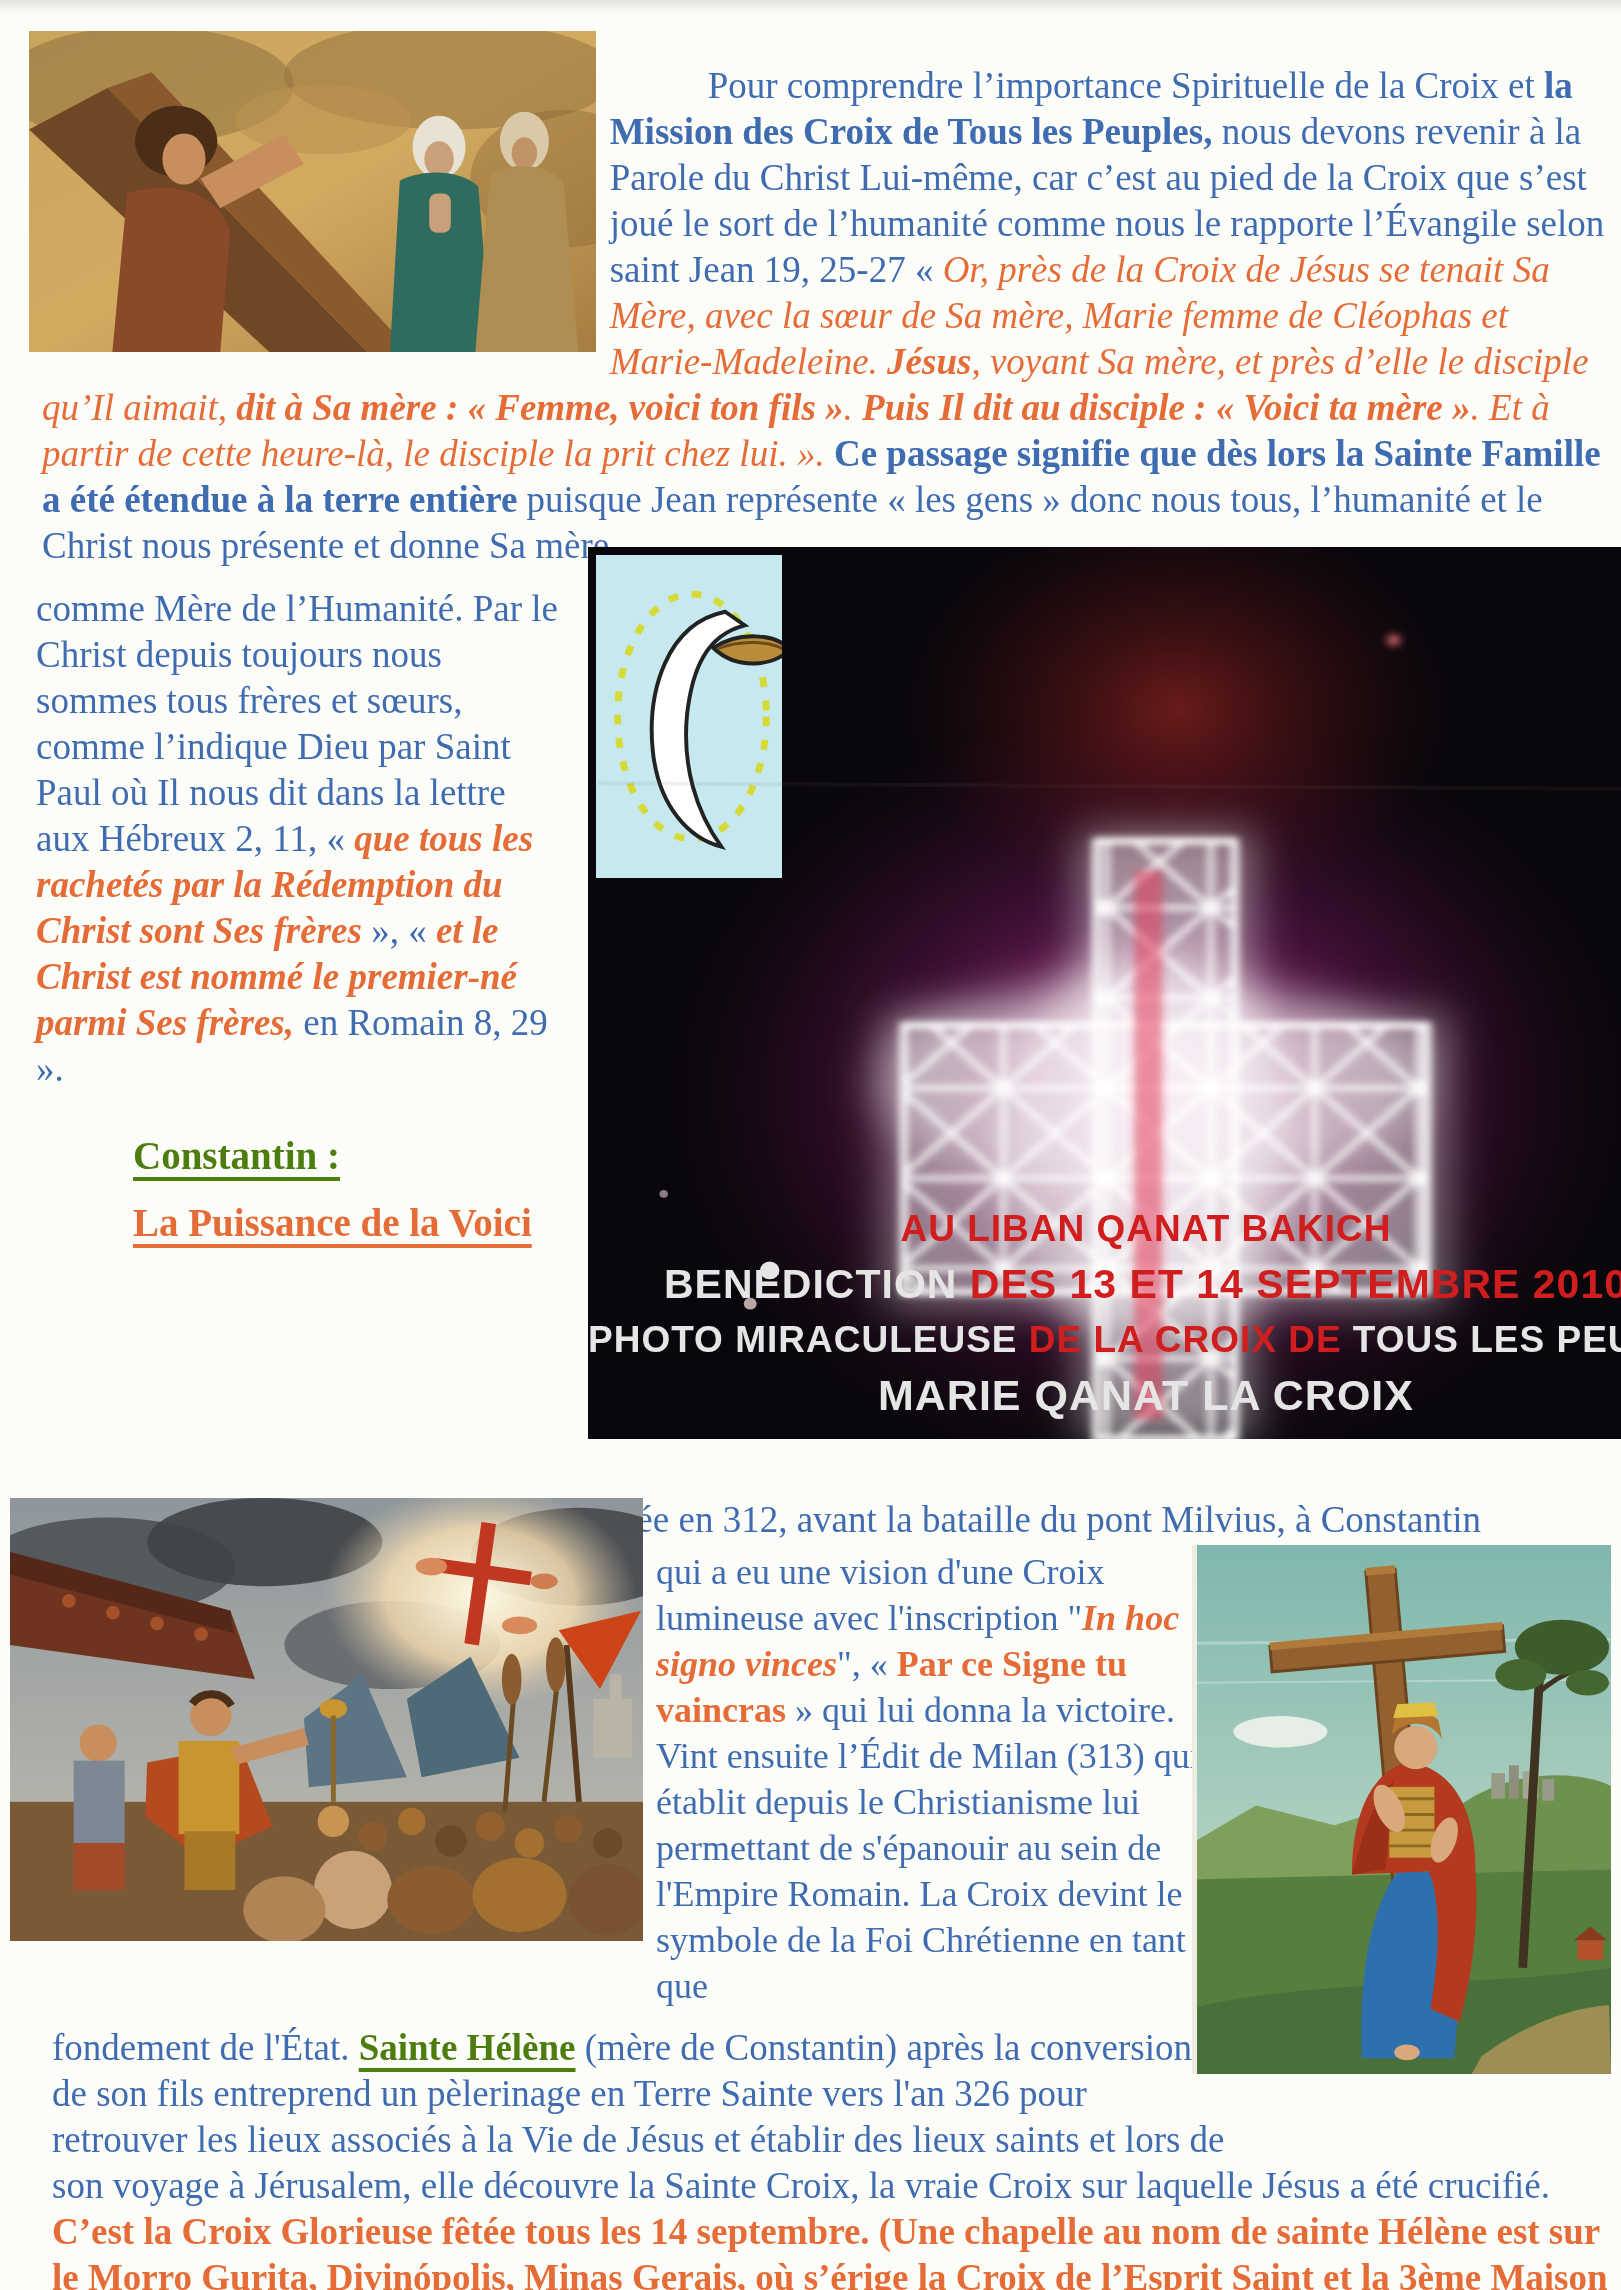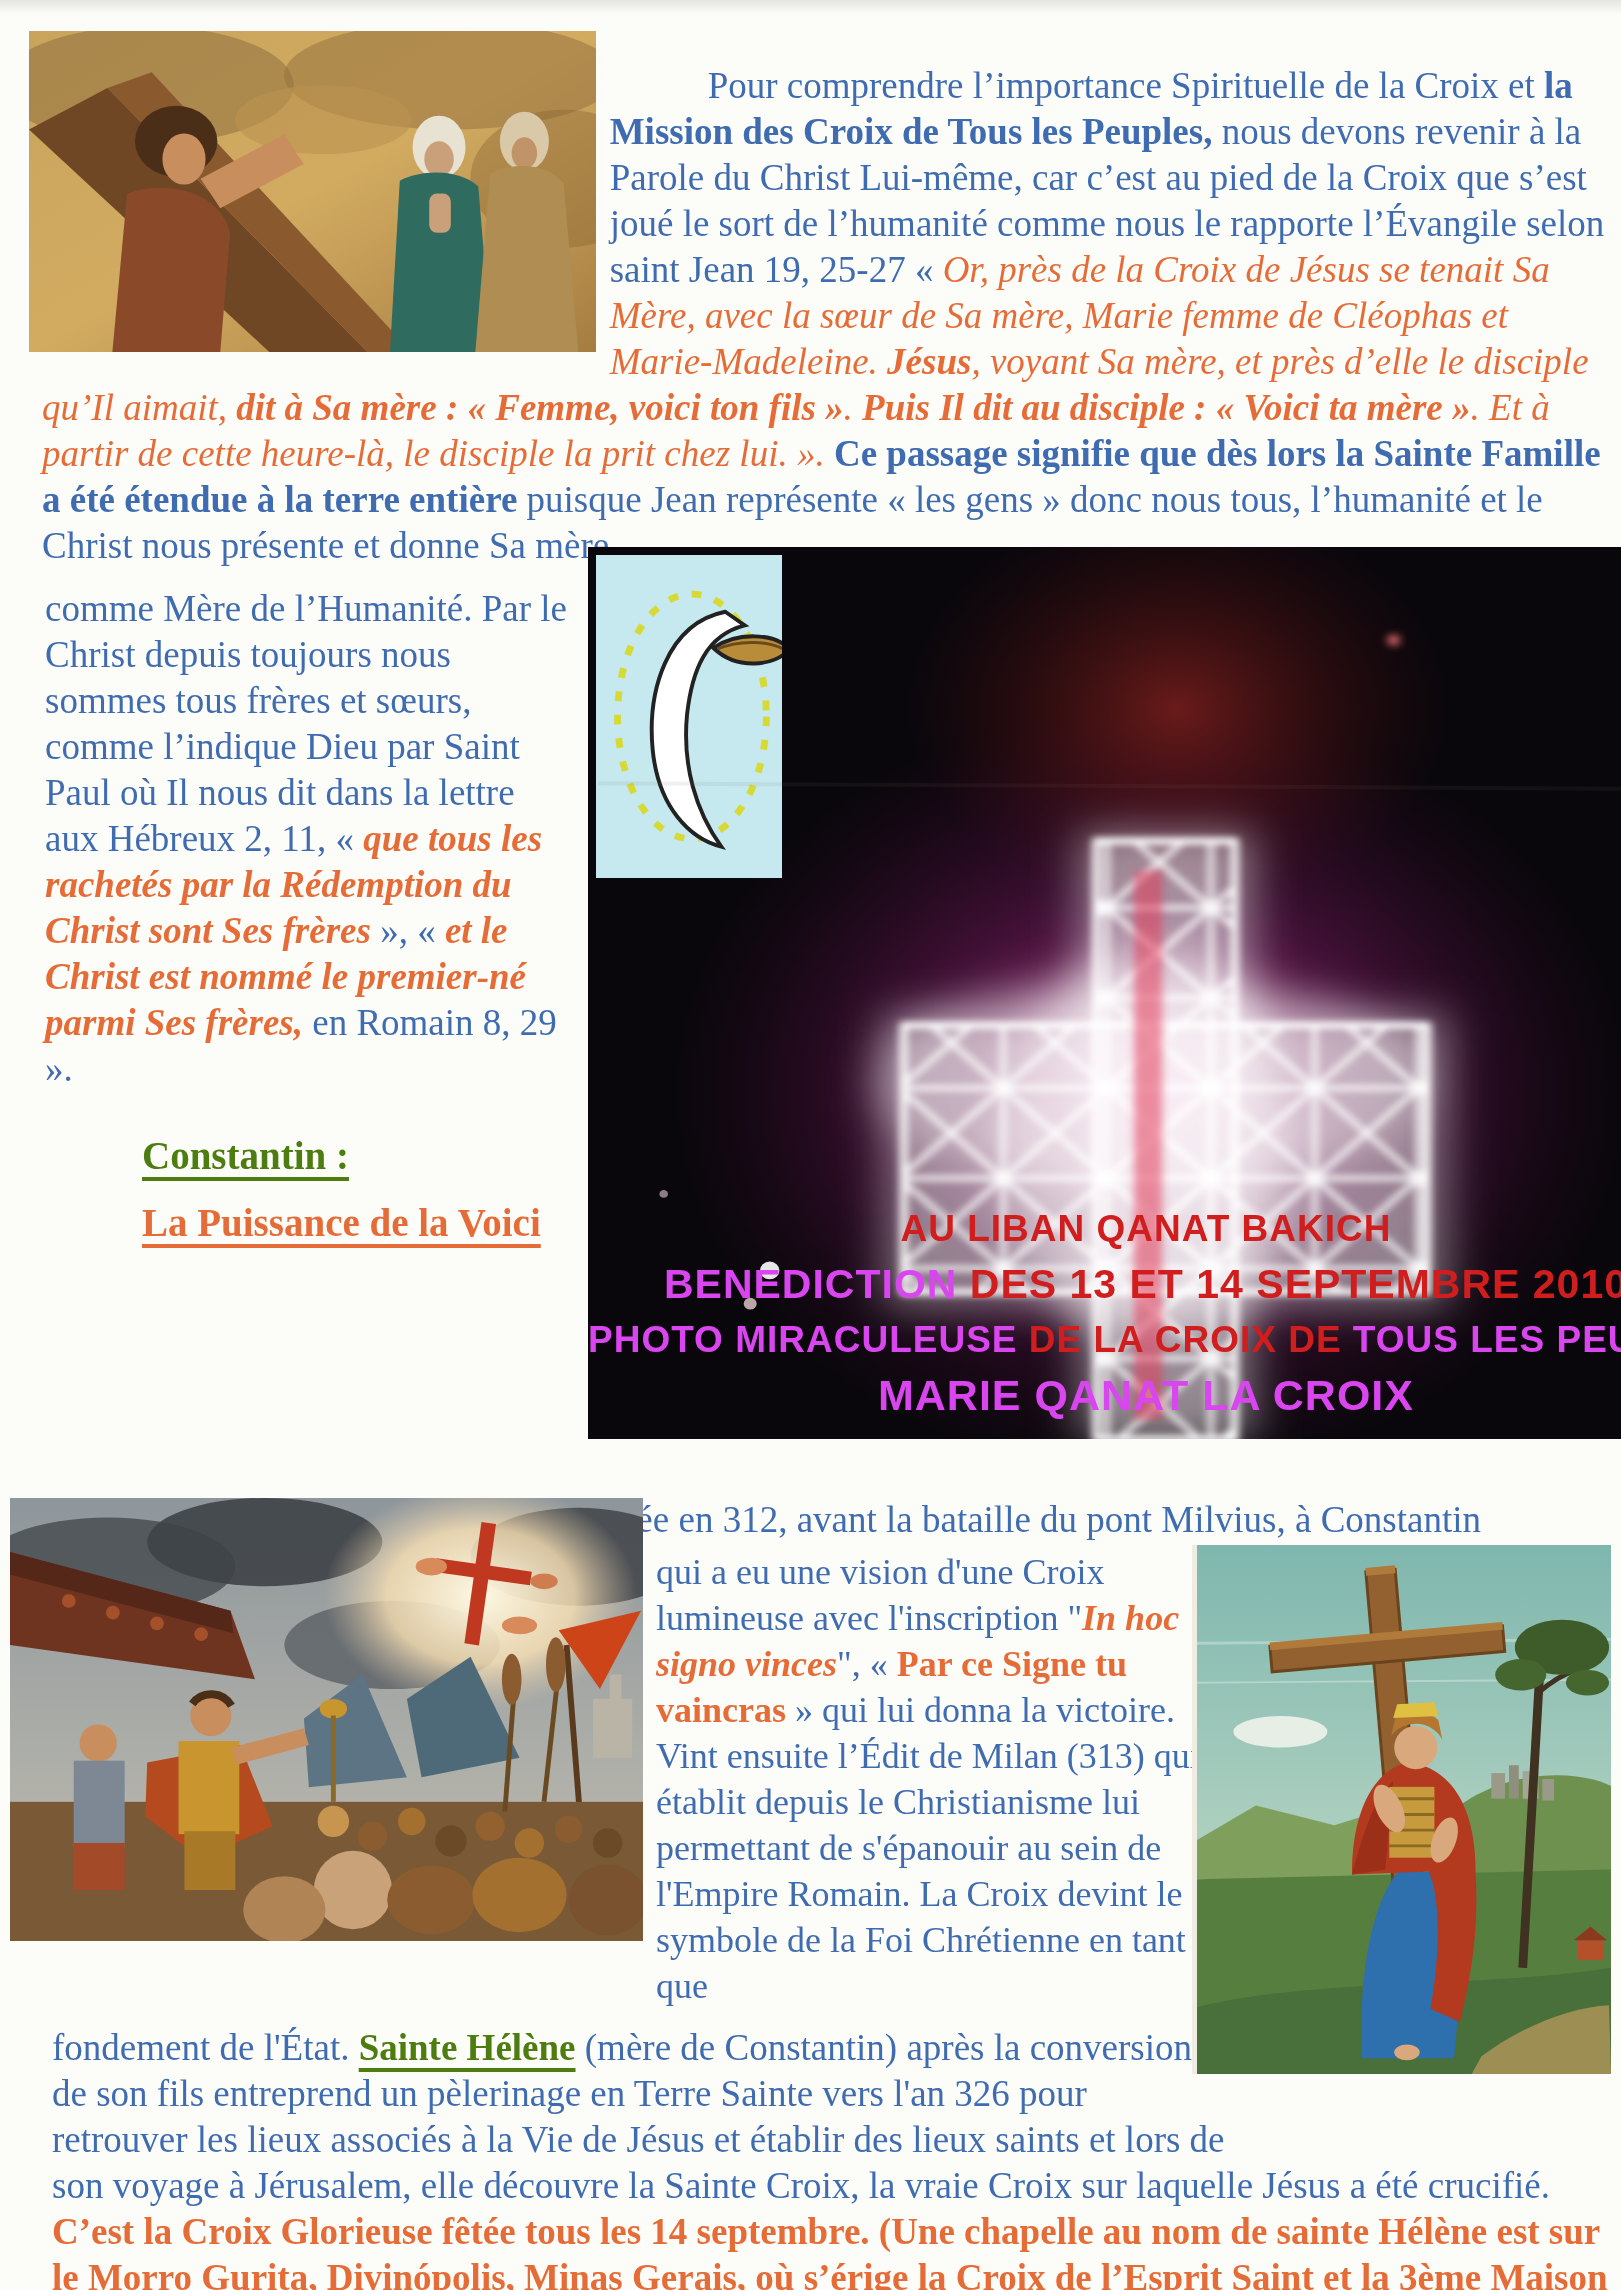--- a/index.html
+++ b/index.html
@@ -15,29 +15,29 @@
   .run-rb{color:#3f6cb0;font-weight:bold;}
   .run-rbu{color:#4d7c0f;font-weight:bold;text-decoration:underline;
         text-decoration-thickness:3.9px;text-underline-offset:7.8px;}
   .run-oi{color:#e66c37;font-style:italic;}
   .run-obi{color:#e66c37;font-style:italic;font-weight:bold;}
   .run-ob{color:#e66c37;font-weight:bold;}
   .run-obu{color:#e66c37;font-weight:bold;text-decoration:underline;
         text-decoration-thickness:3.9px;text-underline-offset:7.8px;}
   .run-arr{color:#e66c37;font-size:.8em;}
   .run-cr{color:#d01d1d;}
-  .run-cy{color:#d946ef;}
+  .run-cy{color:#e5e5e5;}
 
   .sec1{position:absolute;left:29px;top:25.5px;width:1576px;}
   .photo{overflow:hidden;}
   .photo svg{display:block;width:100%;height:100%;}
   .tl{float:left;width:567px;height:321px;margin:5.9px 13.7px 9.8px 0;}
   .p1{text-indent:98px;}
 
-  .leftcol{position:absolute;left:32px;top:549px;width:545px;}
+  .leftcol{position:absolute;left:23px;top:549px;width:545px;}
   .p3{text-indent:63px;margin-top:17.6px;}
   .h-line{font-size:39px;line-height:53px;margin:13.7px 0 0 110px;}
 
   .crossimg{position:absolute;left:588px;top:547px;width:1116px;height:892px;background:#0a070c;}
   .crossimg > svg{position:absolute;left:0;top:0;width:100%;height:100%;}
   .bluepanel{position:absolute;left:7.8px;top:7.8px;width:186px;height:323px;}
   .bluepanel svg{display:block;width:100%;height:100%;}
   .caption{position:absolute;left:0;bottom:13.7px;width:100%;text-align:center;
         font-family:"Liberation Sans",sans-serif;font-weight:bold;letter-spacing:1px;}
   .cap{white-space:nowrap;}

